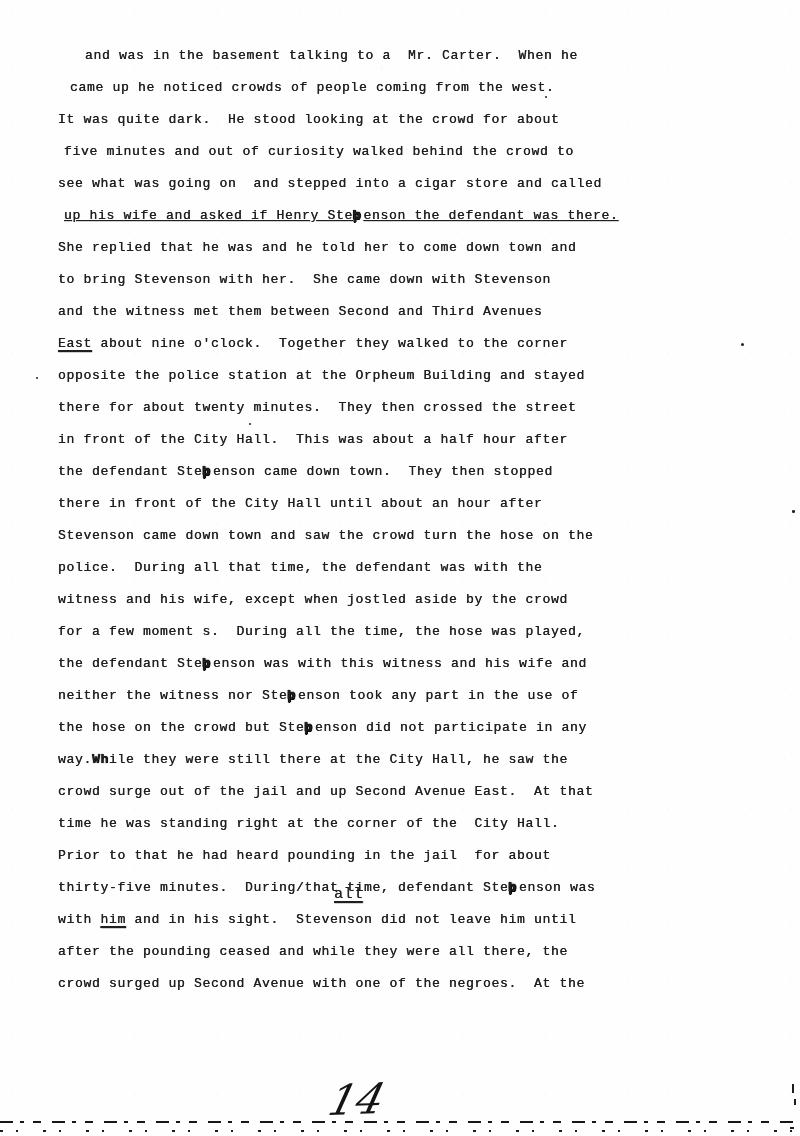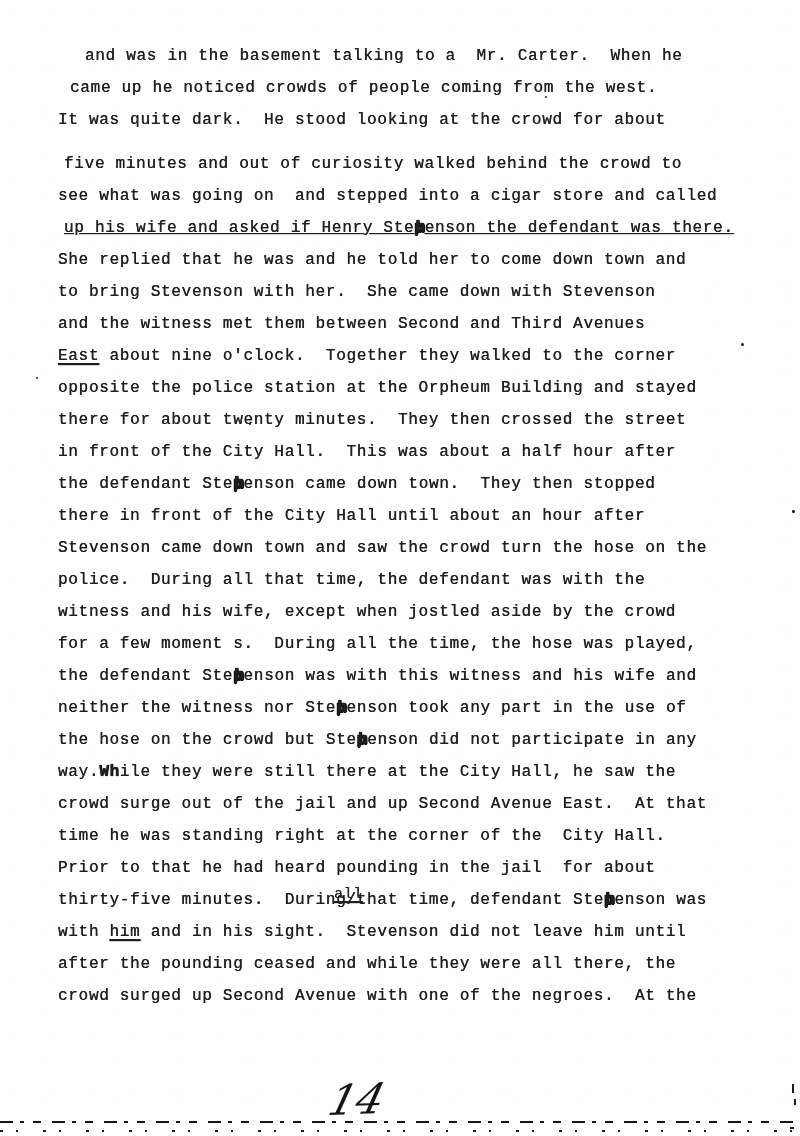--- a/index.html
+++ b/index.html
@@ -12,29 +12,29 @@
     position:relative;width:800px;height:1136px;overflow:hidden;
     background:#fefefe;
     background-image:
       radial-gradient(circle at 30% 20%, rgba(0,0,0,0.015) 0 1px, transparent 1.5px),
       radial-gradient(circle at 70% 60%, rgba(0,0,0,0.012) 0 1px, transparent 1.5px);
     background-size:41px 57px, 67px 43px;
     color:#1f1f1f;
   }
   #text-block{
     position:absolute;top:40px;left:58px;width:730px;
-    font-size:16px;line-height:32px;letter-spacing:0.7px;
+    font-size:13px;line-height:32px;letter-spacing:0.7px;
   }
   .line{
     white-space:pre;height:32px;
     text-shadow:0.25px 0.25px 0.5px rgba(10,10,10,0.75), -0.2px 0 0.4px rgba(10,10,10,0.3);
   }
   .line:first-child{padding-left:27px;}
   .line:nth-child(2){padding-left:12px;}
-  .line:nth-child(4){padding-left:6px;margin-top:12px;}
+  .line:nth-child(4){padding-left:6px;}
   .line:nth-child(6){padding-left:6px;text-decoration:underline;}
   .u{
     text-decoration:underline;
     text-decoration-thickness:1.5px;
     text-underline-offset:2.5px;
   }
   .b{
     font-weight:700;
     text-shadow:0 0 1px rgba(0,0,0,0.9), 0.5px 0 0 #111;
   }

